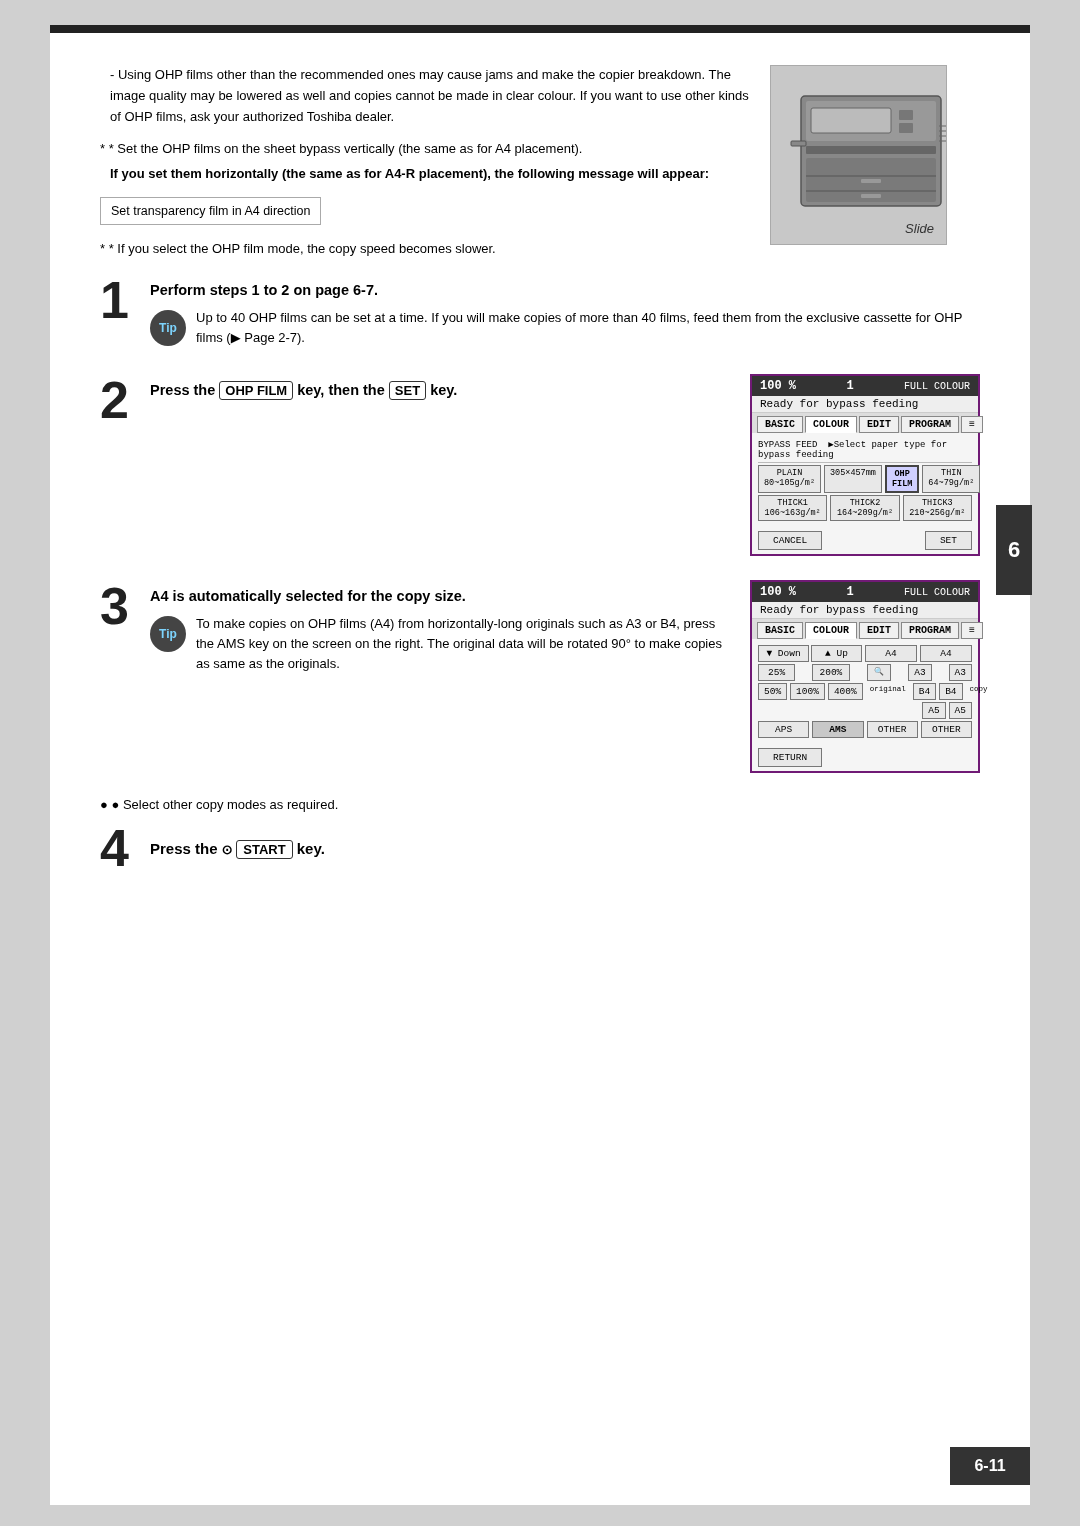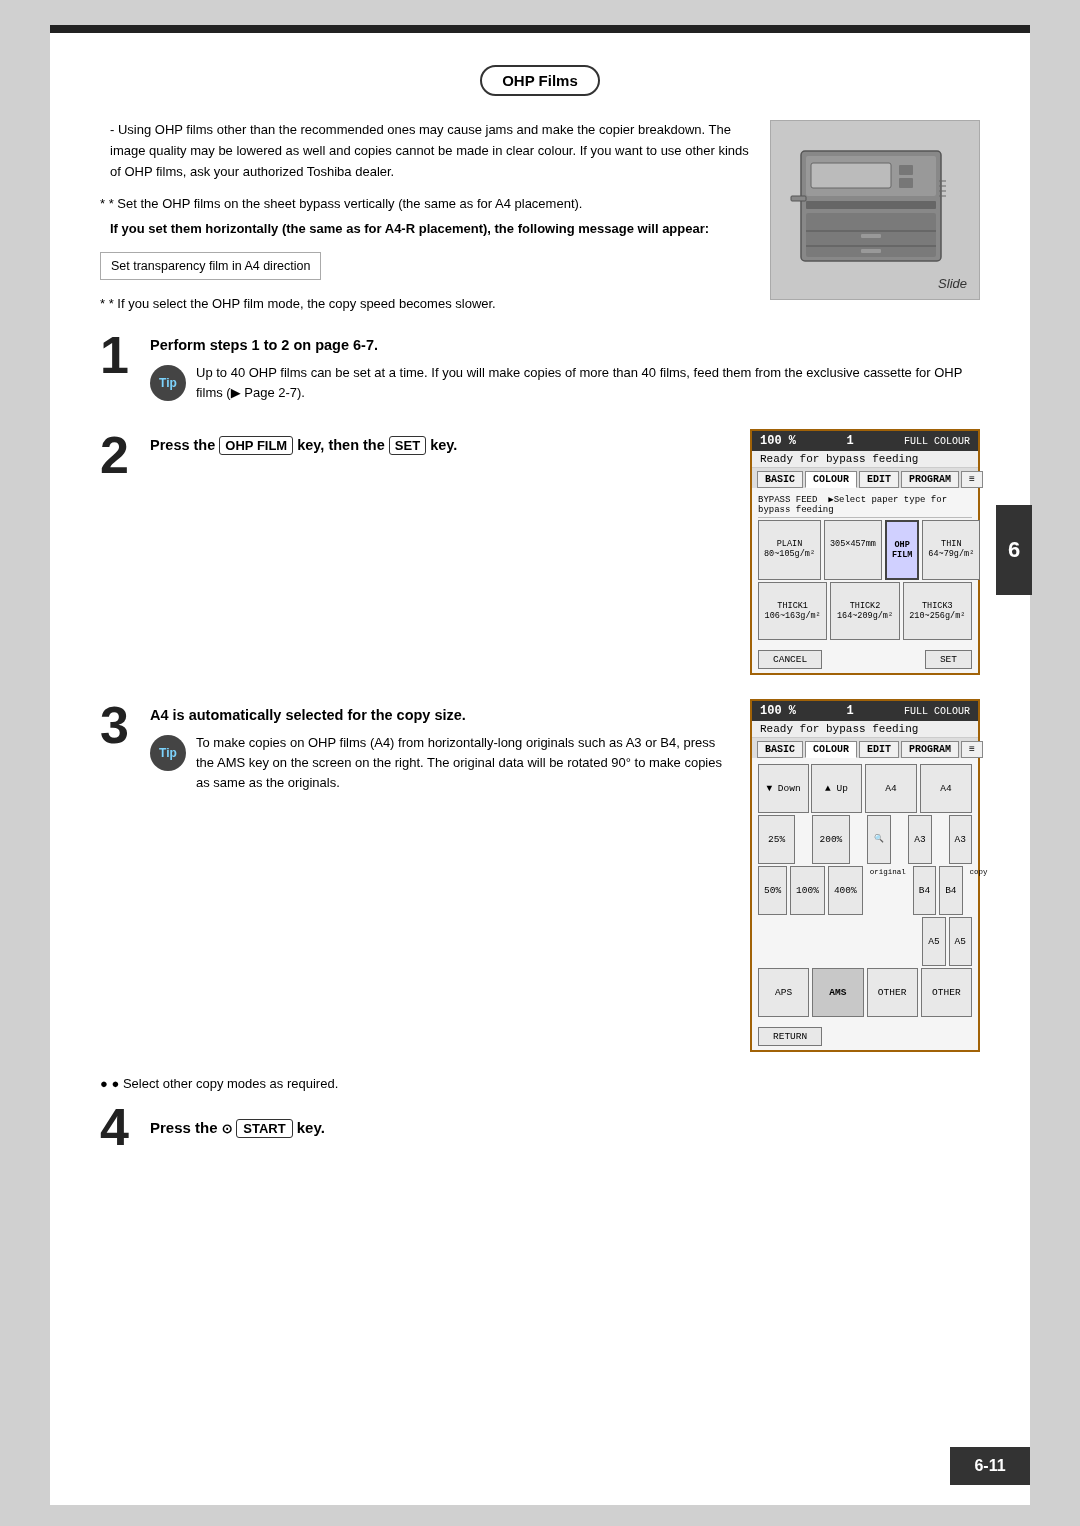--- a/index.html
+++ b/index.html
@@ -104,21 +104,21 @@
     .notice-box {
       border: 1px solid #aaa;
       padding: 6px 10px;
       font-size: 12.5px;
       margin: 8px 0;
       display: inline-block;
     }
 
     
     .machine-img {
-      width: 210px;
+      width: 177px;
       height: 180px;
       border: 1px solid #aaa;
       background: #e8e8e8;
       position: relative;
       overflow: hidden;
     }
     .slide-label {
       position: absolute;
       bottom: 8px;
       right: 12px;
@@ -183,21 +183,21 @@
       flex-shrink: 0;
       margin-top: 2px;
     }
     .tip-text {
       font-size: 13px;
       line-height: 1.55;
     }
 
     
     .ui-panel {
-      border: 2px solid #a16207;
+      border: 2px solid #701a75;
       background: #f5f5f5;
       font-size: 10.5px;
       font-family: 'Courier New', monospace;
       margin-bottom: 8px;
     }
     .ui-panel-header {
       background: #333;
       color: white;
       padding: 3px 8px;
       display: flex;
@@ -237,21 +237,21 @@
       padding: 4px 6px;
     }
     .ui-panel-row {
       display: flex;
       gap: 3px;
       margin: 2px 0;
       align-items: stretch;
     }
     .ui-btn {
       border: 1px solid #777;
-      padding: 18px 5px;
+      padding: 2px 5px;
       font-size: 9.5px;
       background: #e8e8e8;
       text-align: center;
       font-family: 'Courier New', monospace;
     }
     .ui-btn.highlight {
       background: #d0d0ff;
       border: 2px solid #444;
     }
     .ui-label {
@@ -300,23 +300,20 @@
     }
   </style>
 </head>
 <body>
 
 <div class="page">
   <div class="top-bar"></div>
   <div class="side-tab">6</div>
   <div class="page-number-box">6-11</div>
 
-  <div class="section-title-wrap">
-    <span class="section-title">OHP Films</span>
-  </div>
 
   <div class="main-content">
     <div class="left-col">
       <div class="bullet-text dash">Using OHP films other than the recommended ones may cause jams and make the copier breakdown.  The image quality may be lowered as well and copies cannot be made in clear colour.  If you want to use other kinds of OHP films, ask your authorized Toshiba dealer.</div>
       <div style="height:8px"></div>
       <div class="bullet-text asterisk">* Set the OHP films on the sheet bypass vertically (the same as for A4 placement).</div>
       <div class="bullet-text" style="padding-left:10px;font-weight:bold;">If you set them horizontally (the same as for A4-R placement), the following  message  will  appear:</div>
       <div class="notice-box">Set transparency film in A4 direction</div>
       <div style="height:6px"></div>
       <div class="bullet-text asterisk">* If you select the OHP film mode, the copy speed becomes slower.</div>

